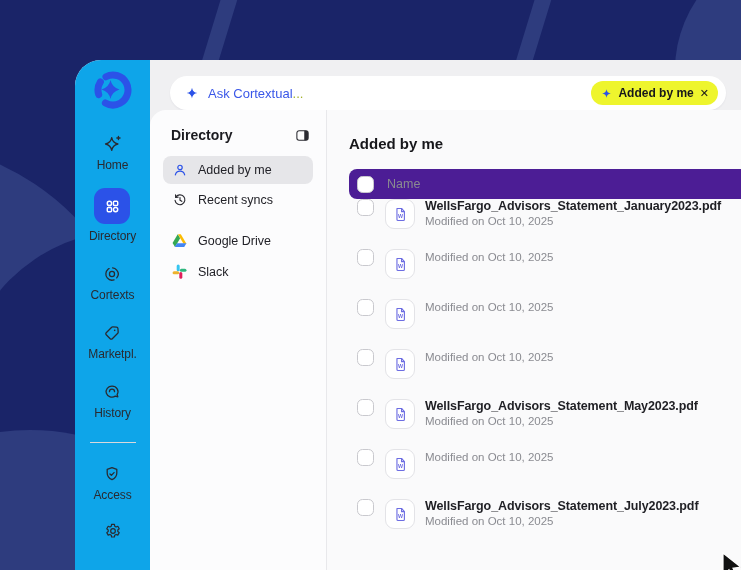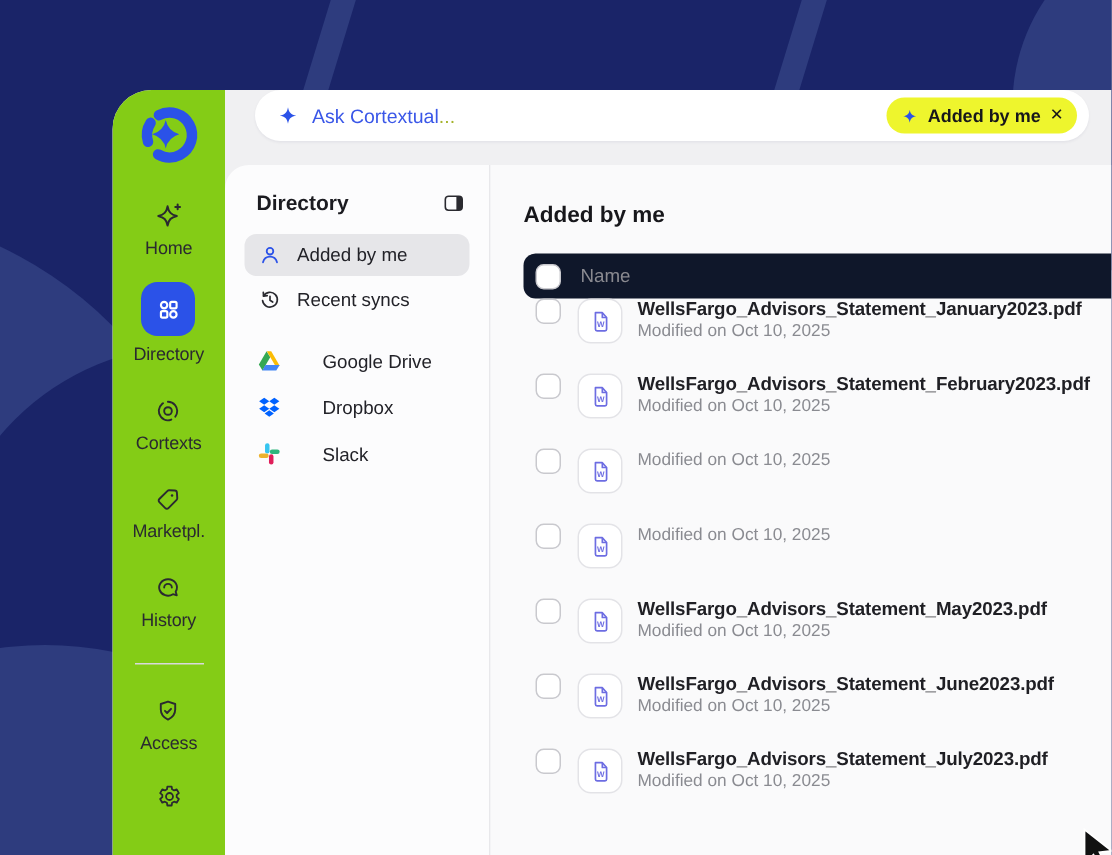--- a/index.html
+++ b/index.html
@@ -18,30 +18,30 @@
   .bg-bar { position:absolute; width:16px; height:86px; border-radius:8px; background:#2E3C7E; transform:rotate(17deg); top:-14px; }
   .bg-bar1 { left:212px; }
   .bg-bar2 { left:526px; }
   .bg-c4 { width:250px; height:250px; left:675px; top:-55px; }
   
   .window {
     position:absolute; left:75px; top:60px; width:666px; height:510px;
     background:#F0F0F2; border-radius:26px 0 0 0; display:flex; overflow:hidden;
   }
   
-  .sidebar { width:75px; flex:0 0 75px; background:#84cc16; display:flex; flex-direction:column; align-items:center; }
+  .sidebar { width:75px; flex:0 0 75px; background:#0ea5e9; display:flex; flex-direction:column; align-items:center; }
   .logo { margin-top:8px; width:44px; height:44px; display:flex; align-items:center; justify-content:center; }
   .nav-item { display:flex; flex-direction:column; align-items:center; gap:5px; margin-top:22px; cursor:default; }
   .nav-item .nlabel { font-size:12px; color:#2A2A30; letter-spacing:-0.1px; }
   .nav-tile { width:36px; height:36px; border-radius:11px; background:#2B52E8; display:flex; align-items:center; justify-content:center; }
   .nav-divider { width:46px; height:1px; background:#D9D9DC; margin-top:22px; }
   .gear-wrap { margin-top:20px; }
   
   .content-col { flex:1; display:flex; flex-direction:column; min-width:0; }
-  .topbar { height:50px; flex:0 0 50px; display:flex; align-items:flex-start; padding-left:20px; }
+  .topbar { height:50px; flex:0 0 50px; display:flex; align-items:flex-end; padding-left:20px; }
   .search-pill {
     width:556px; height:34px; background:#FFFFFF; border-radius:17px;
     display:flex; align-items:center; padding:0 8px 0 15px;
     box-shadow:0 1px 2px rgba(20,20,60,0.06);
   }
   .search-text { margin-left:9px; font-size:13px; color:#3A57E8; flex:1; }
   .search-text .dots { color:#A4B22A; }
   .chip {
     height:24px; border-radius:12px; background:#EEF52D; display:flex; align-items:center;
     gap:6px; padding:0 9px 0 10px; font-size:12px; font-weight:700; color:#17171B;
@@ -53,25 +53,25 @@
     width:177px; flex:0 0 177px; background:#FCFCFD; border-radius:16px 0 0 0;
     border-right:1px solid #E8E8EB; padding:17px 13px 0 13px;
   }
   .dir-head { display:flex; align-items:center; justify-content:space-between; padding:0 3px 0 8px; }
   .dir-title { font-size:14px; font-weight:700; color:#1B1B20; }
   .dir-list { margin-top:13px; display:flex; flex-direction:column; gap:2px; }
   .dir-item { display:flex; align-items:center; gap:10px; height:28px; border-radius:8px; padding:0 9px; font-size:12.5px; color:#222228; }
   .dir-item.active { background:#E6E6E9; font-weight:400; }
   .sources-label { margin:24px 0 0 9px; font-size:11.5px; color:#909095; }
   .src-list { margin-top:11px; display:flex; flex-direction:column; }
-  .src-item { display:flex; align-items:center; gap:28px; height:31px; padding:0 9px; font-size:12.5px; color:#222228; }
+  .src-item { display:flex; align-items:center; gap:11px; height:31px; padding:0 9px; font-size:12.5px; color:#222228; }
   
   .main { flex:1; background:#FAFAFB; min-width:0; padding:25px 0 0 22px; }
   .main-title { font-size:15px; font-weight:700; color:#17171B; }
-  .thead { margin-top:17px; height:30px; background:#0f172a; border-radius:8px 0 0 8px; display:flex; align-items:center; padding-left:8px; }
+  .thead { margin-top:17px; height:30px; background:#4c1d95; border-radius:8px 0 0 8px; display:flex; align-items:center; padding-left:8px; }
   .thead .hname { margin-left:13px; font-size:12.5px; color:#8A8A90; }
   .checkbox { width:17px; height:17px; border:1.5px solid #C9C9CE; border-radius:5.5px; background:#fff; flex:0 0 17px; }
   .trow { height:50px; display:flex; align-items:flex-start; padding-left:8px; }
   .ficon { margin-left:11px; width:30px; height:30px; border:1px solid #E3E3E7; border-radius:9px; background:#fff; display:flex; align-items:center; justify-content:center; flex:0 0 30px; }
   .fmeta { margin-left:10px; min-width:0; }
   .fname { font-size:12.5px; font-weight:700; color:#1F1F24; letter-spacing:-0.1px; white-space:nowrap; }
   .fmod { margin-top:2px; font-size:11.5px; color:#8A8B91; white-space:nowrap; }
   .cursor { position:absolute; right:-8px; bottom:-9px; }
   svg { display:block; }
 </style>
@@ -234,34 +234,20 @@
                 <path fill="#34A853" d="M6.1 1.2 L0.6 10.7 L3.2 15 L8.7 5.5 Z"></path>
                 <path fill="#FBBC04" d="M6.3 1.2 L9.4 1.2 L15.4 11.5 L12.3 11.5 Z"></path>
                 <path fill="#4285F4" d="M5.3 11 H15.4 L13 15 H3.0 Z"></path>
               </svg>
             </span>
             <span>Google Drive</span>
           </div>
           <div class="src-item">
             <span>
               <svg width="15" height="15" viewBox="0 0 16 16">
-                <g fill="#0062FF">
-                  <path d="M4.4 1.2 L8 3.7 4.4 6.2 0.8 3.7 Z"></path>
-                  <path d="M11.6 1.2 L15.2 3.7 11.6 6.2 8 3.7 Z"></path>
-                  <path d="M4.4 6.6 L8 9.1 4.4 11.6 0.8 9.1 Z"></path>
-                  <path d="M11.6 6.6 L15.2 9.1 11.6 11.6 8 9.1 Z"></path>
-                  <path d="M4.7 12.4 L8 14.8 11.3 12.4 8 10.2 Z"></path>
-                </g>
-              </svg>
-            </span>
-            <span>Dropbox</span>
-          </div>
-          <div class="src-item">
-            <span>
-              <svg width="15" height="15" viewBox="0 0 16 16">
                 <rect x="5.0" y="0.6" width="3.2" height="7.2" rx="1.6" fill="#36C5F0"></rect>
                 <rect x="8.4" y="5.0" width="7.0" height="3.2" rx="1.6" fill="#2EB67D"></rect>
                 <rect x="7.8" y="8.4" width="3.2" height="7.2" rx="1.6" fill="#E01E5A"></rect>
                 <rect x="0.6" y="7.8" width="7.0" height="3.2" rx="1.6" fill="#ECB22E"></rect>
               </svg>
             </span>
             <span>Slack</span>
           </div>
         </div>
       </div>
@@ -292,21 +278,20 @@
         <div class="trow">
           <span class="checkbox"></span>
           <span class="ficon">
               <svg width="17" height="17" viewBox="0 0 24 24">
                 <path d="M7 3.5 h6.5 L17.5 8 V19 a1.5 1.5 0 0 1 -1.5 1.5 H8.5 A1.5 1.5 0 0 1 7 19 Z" fill="none" stroke="#6D6DE2" stroke-width="1.6" stroke-linejoin="round"></path>
                 <path d="M13.5 3.5 V8 H17.5" fill="none" stroke="#6D6DE2" stroke-width="1.6" stroke-linejoin="round"></path>
                 <text x="8.4" y="17" font-size="7.5" font-weight="bold" fill="#6D6DE2" font-family="Liberation Sans, sans-serif">W</text>
               </svg>
             </span>
           <span class="fmeta">
-              <div class="fname">WellsFargo_Advisors_Statement_February2023.pdf</div>
               <div class="fmod">Modified on Oct 10, 2025</div>
             </span>
         </div>
 
         <div class="trow">
           <span class="checkbox"></span>
           <span class="ficon">
               <svg width="17" height="17" viewBox="0 0 24 24">
                 <path d="M7 3.5 h6.5 L17.5 8 V19 a1.5 1.5 0 0 1 -1.5 1.5 H8.5 A1.5 1.5 0 0 1 7 19 Z" fill="none" stroke="#6D6DE2" stroke-width="1.6" stroke-linejoin="round"></path>
                 <path d="M13.5 3.5 V8 H17.5" fill="none" stroke="#6D6DE2" stroke-width="1.6" stroke-linejoin="round"></path>
@@ -350,21 +335,20 @@
         <div class="trow">
           <span class="checkbox"></span>
           <span class="ficon">
               <svg width="17" height="17" viewBox="0 0 24 24">
                 <path d="M7 3.5 h6.5 L17.5 8 V19 a1.5 1.5 0 0 1 -1.5 1.5 H8.5 A1.5 1.5 0 0 1 7 19 Z" fill="none" stroke="#6D6DE2" stroke-width="1.6" stroke-linejoin="round"></path>
                 <path d="M13.5 3.5 V8 H17.5" fill="none" stroke="#6D6DE2" stroke-width="1.6" stroke-linejoin="round"></path>
                 <text x="8.4" y="17" font-size="7.5" font-weight="bold" fill="#6D6DE2" font-family="Liberation Sans, sans-serif">W</text>
               </svg>
             </span>
           <span class="fmeta">
-              <div class="fname">WellsFargo_Advisors_Statement_June2023.pdf</div>
               <div class="fmod">Modified on Oct 10, 2025</div>
             </span>
         </div>
 
         <div class="trow">
           <span class="checkbox"></span>
           <span class="ficon">
               <svg width="17" height="17" viewBox="0 0 24 24">
                 <path d="M7 3.5 h6.5 L17.5 8 V19 a1.5 1.5 0 0 1 -1.5 1.5 H8.5 A1.5 1.5 0 0 1 7 19 Z" fill="none" stroke="#6D6DE2" stroke-width="1.6" stroke-linejoin="round"></path>
                 <path d="M13.5 3.5 V8 H17.5" fill="none" stroke="#6D6DE2" stroke-width="1.6" stroke-linejoin="round"></path>

